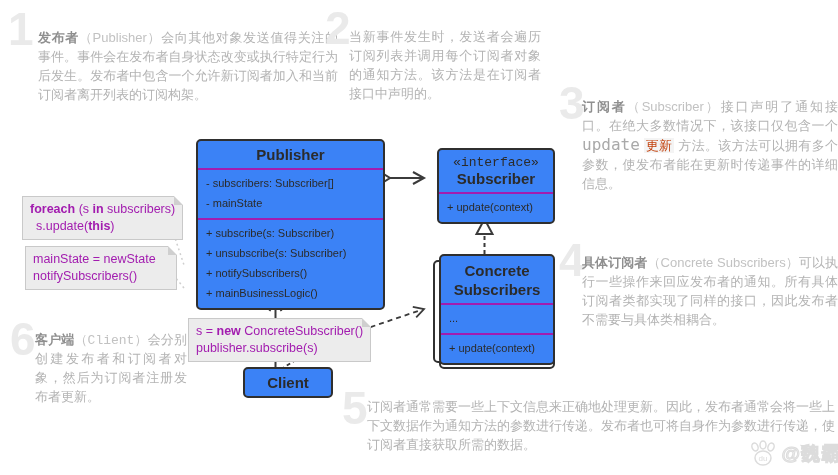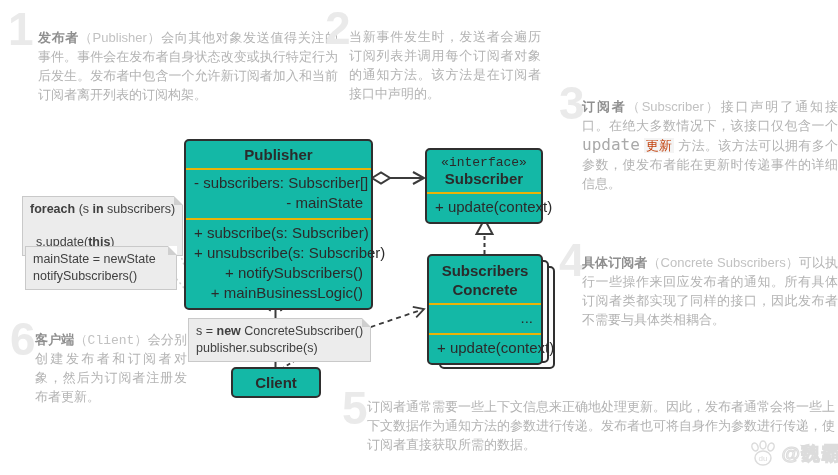--- a/index.html
+++ b/index.html
@@ -8,35 +8,35 @@
   
   .num{position:absolute;font-size:46px;font-weight:bold;color:#eaeaea;line-height:1;z-index:0;}
   .ann{position:absolute;font-size:13px;line-height:19px;color:#b3b3b3;z-index:0;text-align:justify;}
   .ann .term{font-weight:bold;color:#8f8f8f;}
   .ann .paren{color:#c2c2c2;}
   .ann .code{font-family:"DejaVu Sans Mono","Liberation Mono",monospace;font-size:16px;color:#a9a9a9;}
   .ann .gloss{color:#c2410c;background:#f4f4f4;padding:0 2px;}
   
   .overlay{position:absolute;left:0;top:0;z-index:1;pointer-events:none;}
   
-  .uml-box{position:absolute;background:#14b8a6;border:2px solid #2f2f2f;border-radius:5px;
-           color:#2b2b2b;z-index:2;box-sizing:border-box;}
+  .uml-box{position:absolute;background:#3b82f6;border:2px solid #2f2f2f;border-radius:5px;
+           color:#2b2b2b;z-index:2;box-sizing:border-box;margin-left:12px;}
   .uml-title{font-weight:bold;text-align:center;font-size:15px;line-height:18px;padding:5px 6px 4px;}
   .uml-stereo{text-align:center;font-size:13px;line-height:15px;padding-top:5px;color:#2b2b2b;font-family:Liberation Mono, monospace;}
-  .uml-sec{border-top:2px solid #eab308;padding:3px 8px 5px;font-size:15px;line-height:20px;text-align:right;}
+  .uml-sec{border-top:2px solid #a21caf;padding:3px 8px 5px;font-size:11px;line-height:20px;}
   .uml-row{white-space:nowrap;}
   .stack-shadow{position:absolute;background:#fcfcfc;border:2px solid #2f2f2f;border-radius:5px;
                 z-index:1;box-sizing:border-box;}
   
   .note{position:absolute;background:#ececec;border:1px solid #c9c9c9;padding:4px 7px;
-        font-size:12.5px;line-height:17px;color:#404040;z-index:3;white-space:nowrap;}
+        font-size:12.5px;line-height:17px;color:#a21caf;z-index:3;white-space:nowrap;}
   .note::before{content:"";position:absolute;top:-1px;right:-1px;width:0;height:0;border-style:solid;
         border-width:0 9px 9px 0;border-color:#ffffff #ffffff #cfcfcf #cfcfcf;}
   .note .b{font-weight:bold;}
-  .note .indent{padding-left:6px;margin-top:16px;}
+  .note .indent{padding-left:6px;}
   
   .watermark{position:absolute;right:6px;bottom:8px;display:flex;align-items:flex-end;gap:3px;z-index:0;}
   .wm-text{font-size:19px;font-weight:bold;letter-spacing:1px;color:#efefef;
            -webkit-text-stroke:1px #dcdcdc;}
 </style>
 </head>
 <body>
 
 <div class="canvas">
 
@@ -116,22 +116,22 @@
     <div class="uml-title" style="padding-top:0;">Subscriber</div>
     <div class="uml-sec">
       <div class="uml-row">+ update(context)</div>
     </div>
   </div>
 
   <div class="stack-shadow" style="left:439px;top:266px;width:116px;height:103px;"></div>
   <div class="stack-shadow" style="left:433px;top:260px;width:116px;height:103px;"></div>
   <div class="uml-box" style="left:427px;top:254px;width:116px;">
     <div class="uml-title" style="line-height:19px;">
+      <div>Concrete</div>
       <div>Subscribers</div>
-      <div>Concrete</div>
     </div>
     <div class="uml-sec">
       <div class="uml-row">...</div>
     </div>
     <div class="uml-sec">
       <div class="uml-row">+ update(context)</div>
     </div>
   </div>
 
   <div class="uml-box" style="left:231px;top:367px;width:90px;">

